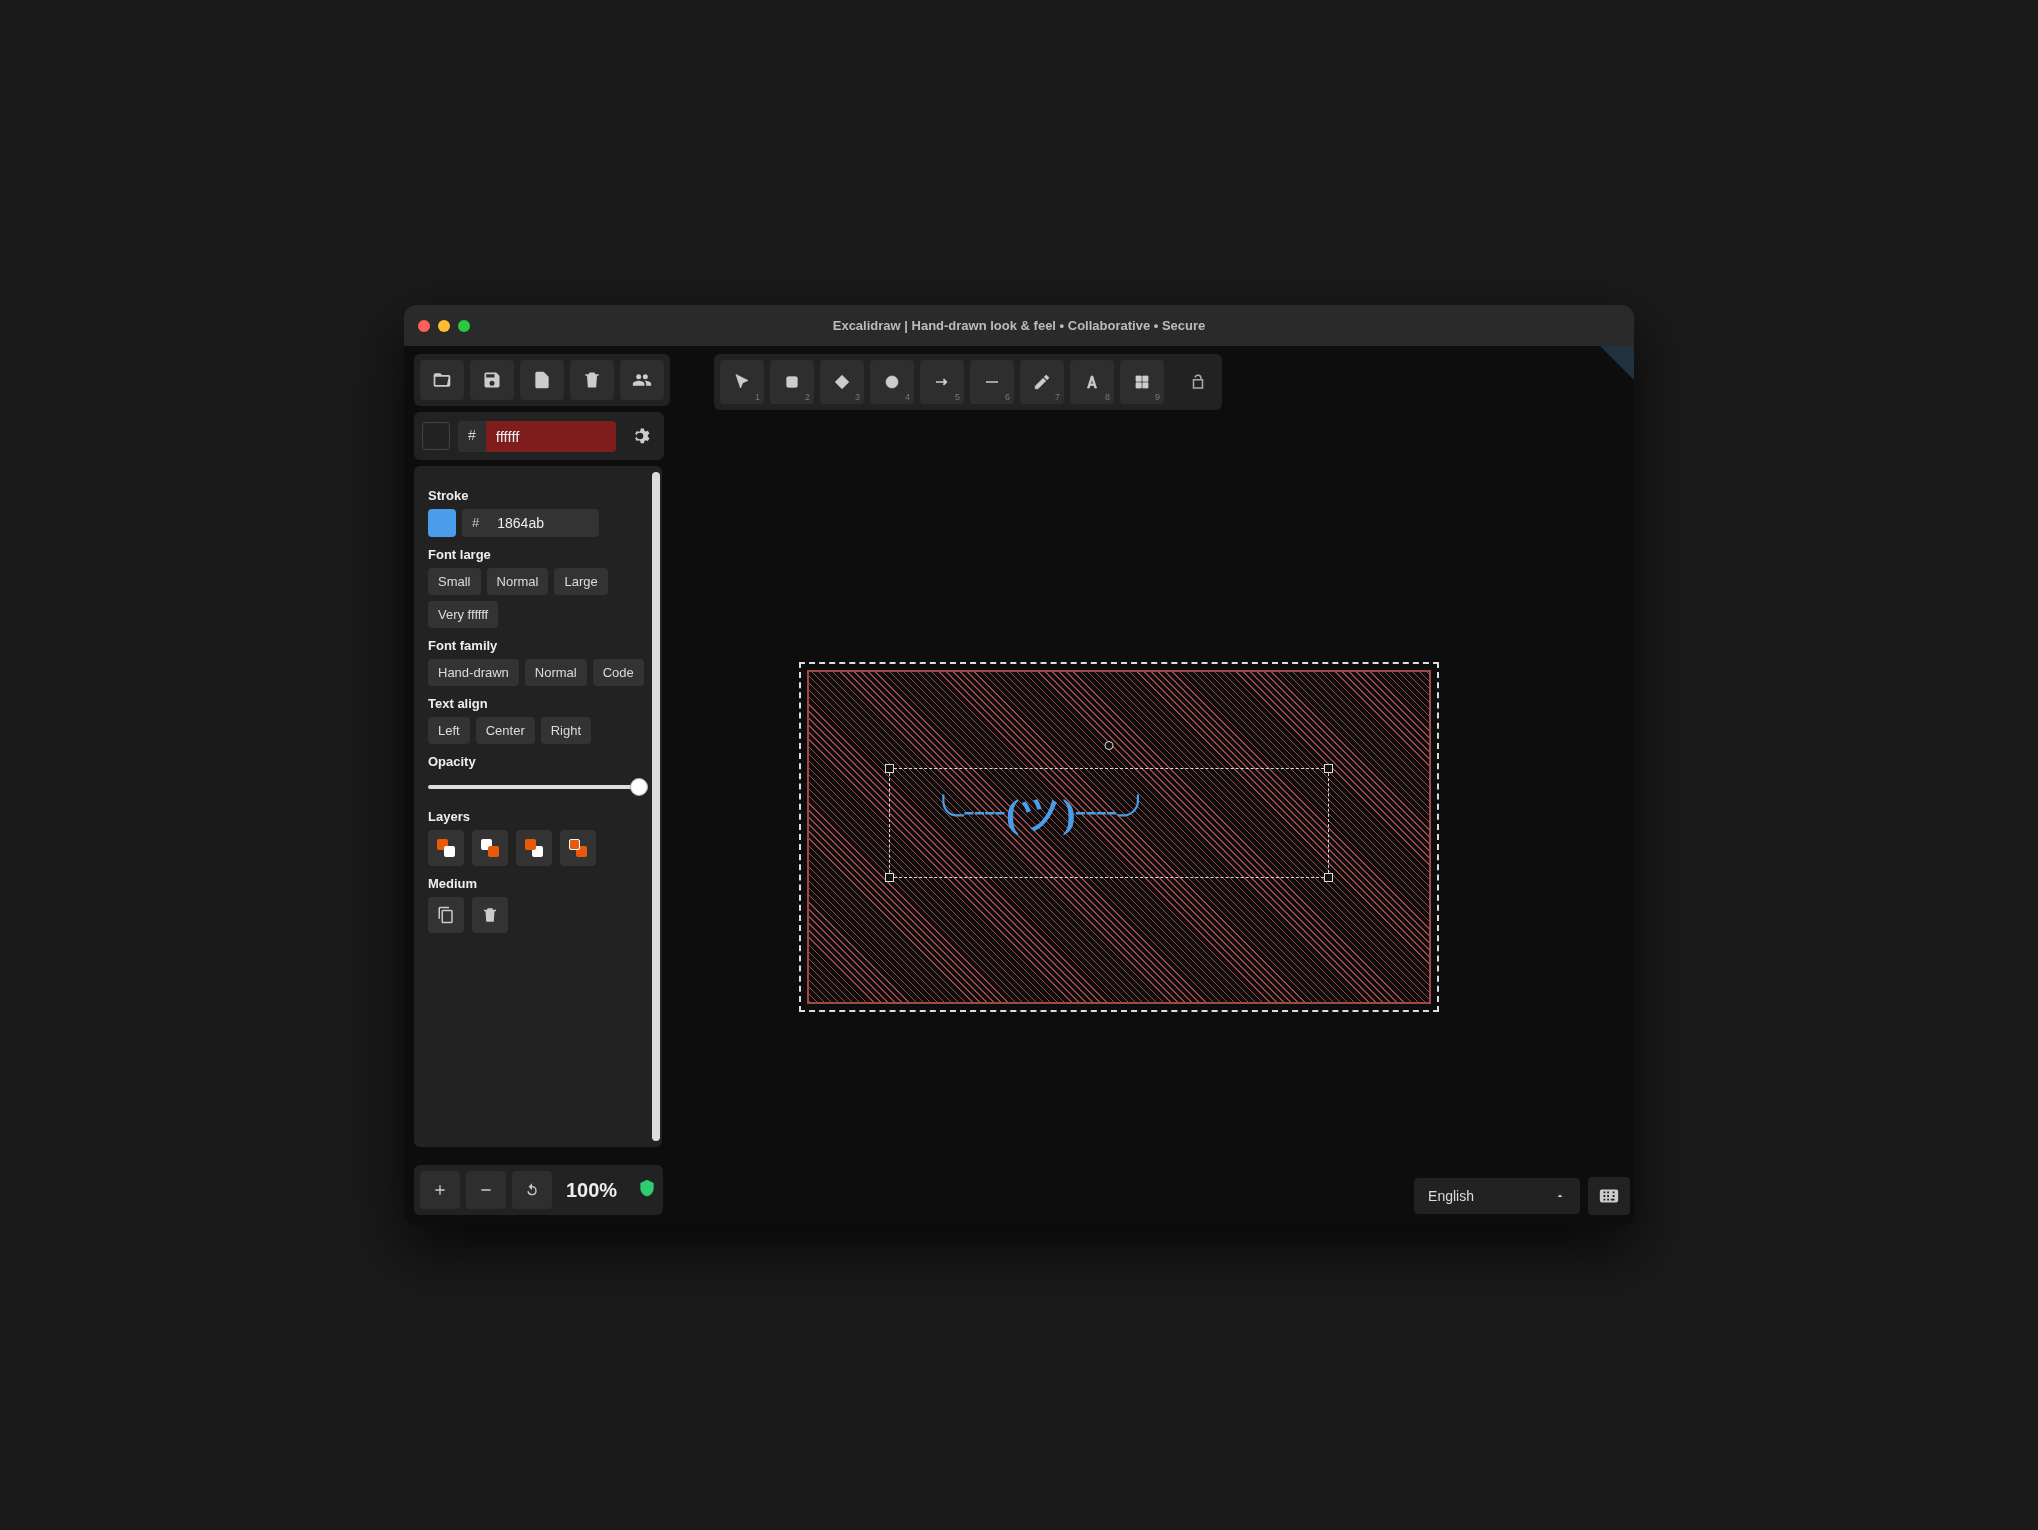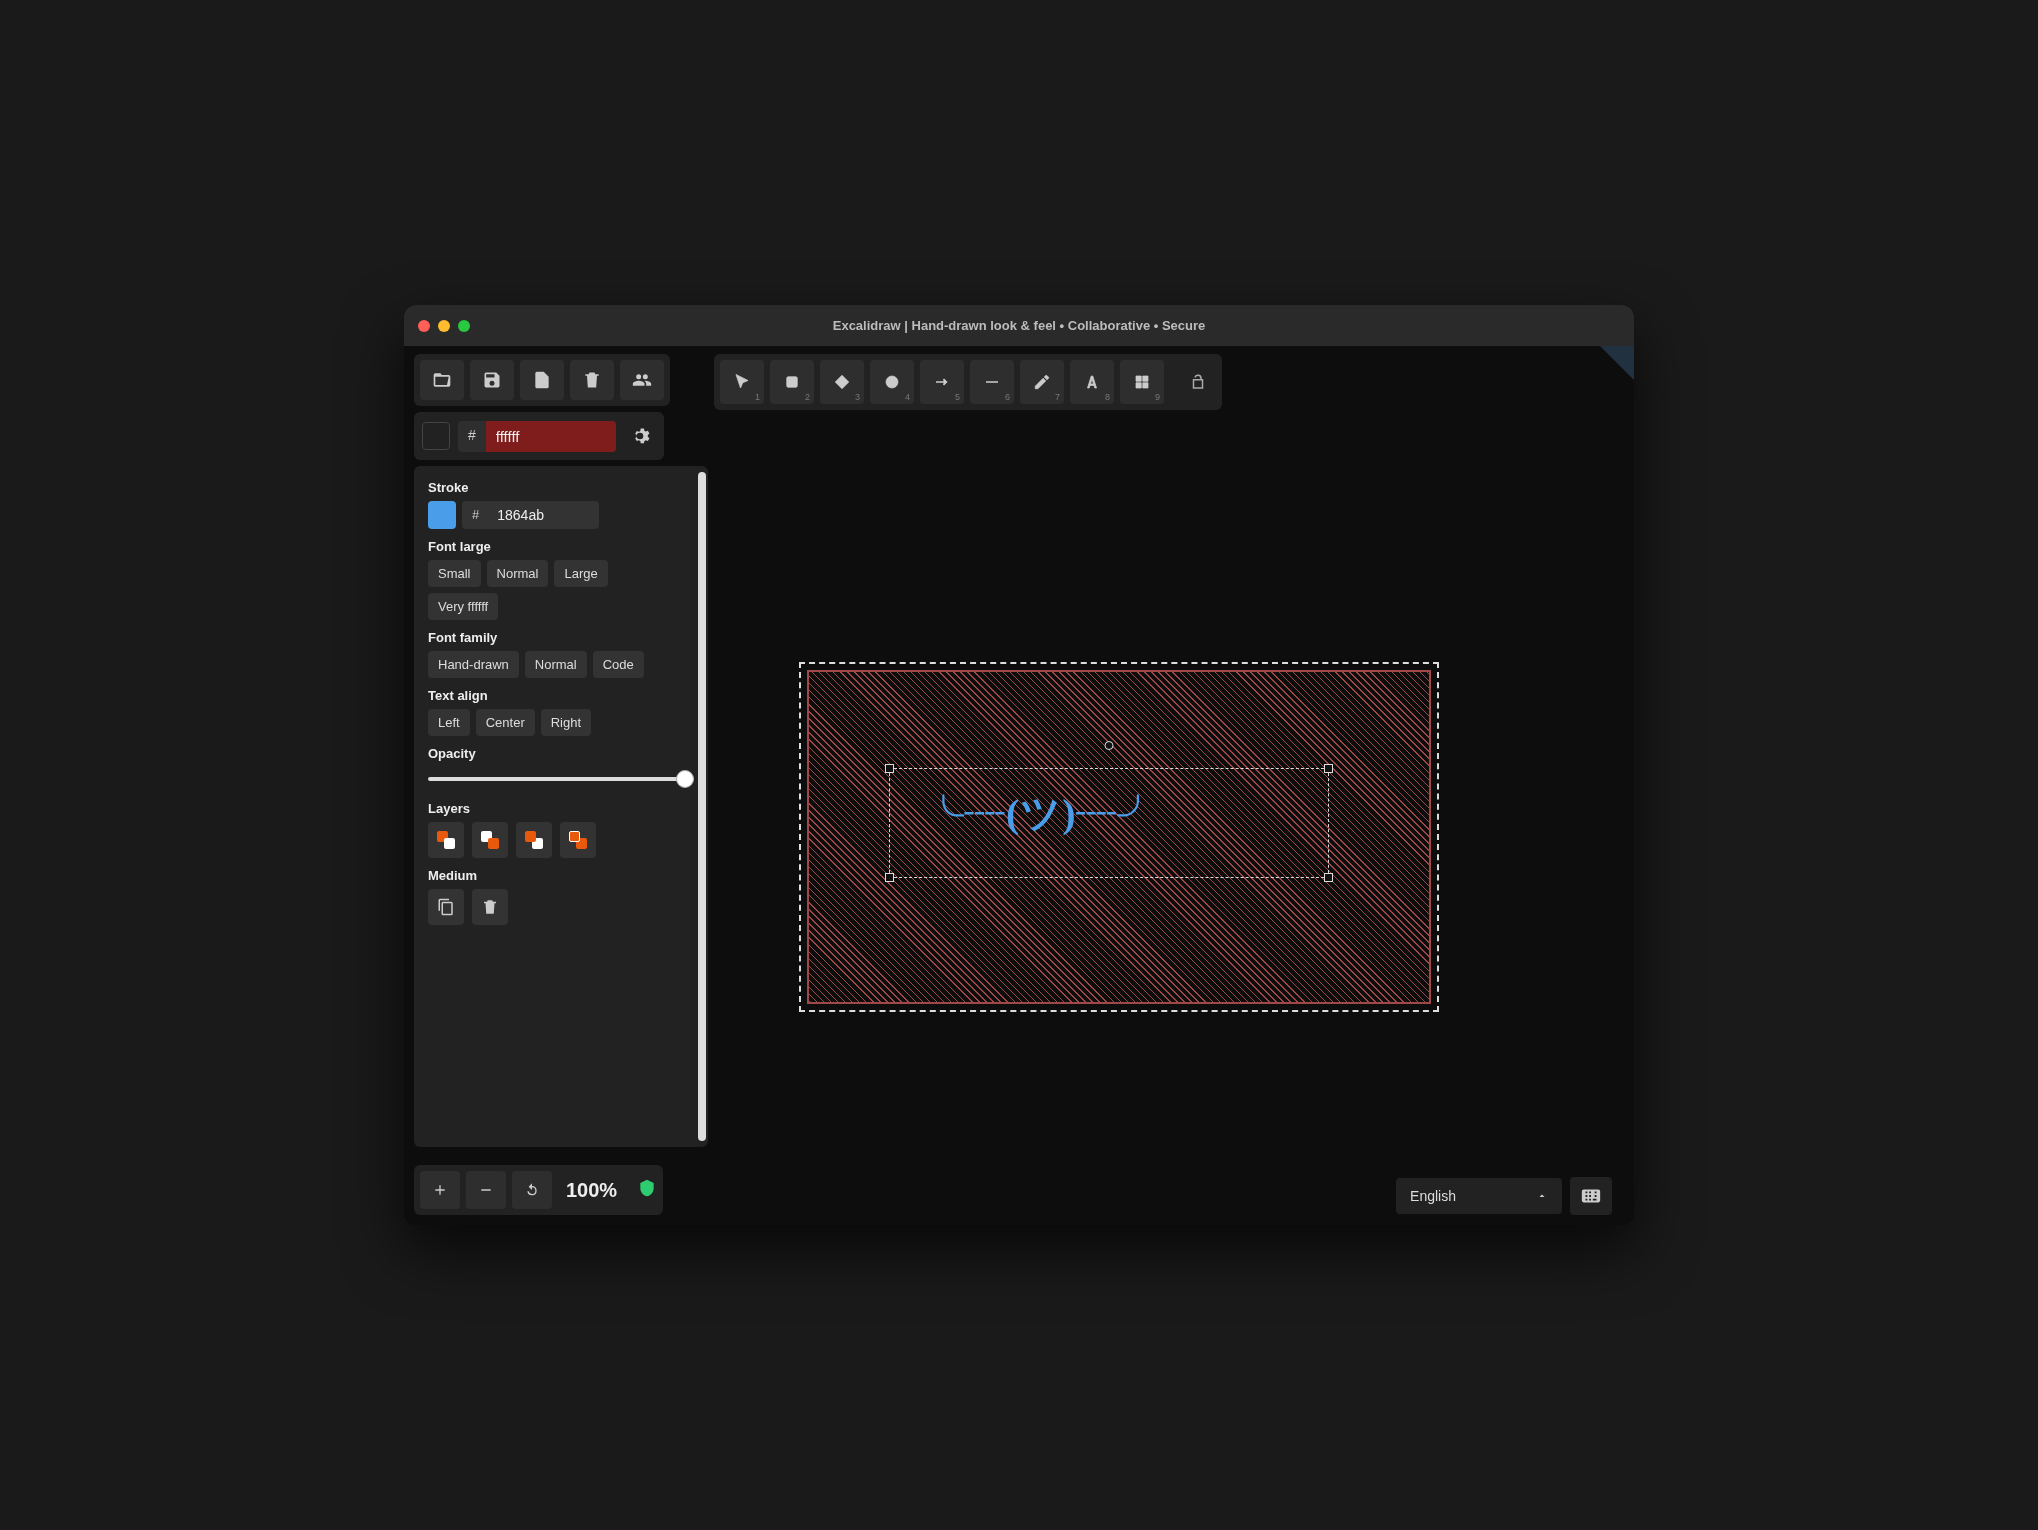--- a/index.html
+++ b/index.html
@@ -108,24 +108,24 @@
     border-radius: 0 4px 4px 0; outline: none;
   }
   .gear-btn {
     width: 32px; height: 32px; display: flex;
     align-items: center; justify-content: center; color: #ccc; cursor: pointer;
   }
 
   
   .sidebar {
     position: absolute; top: 120px; left: 10px; bottom: 78px;
-    width: 294px;
+    width: 248px;
     background: #222;
     border-radius: 6px;
-    padding: 4px 14px;
+    padding: 12px 14px;
     color: #ddd;
     overflow-y: hidden;
   }
   .sidebar-scroll {
     position: absolute; right: 2px; top: 6px; bottom: 6px; width: 8px;
     background: #ddd; border-radius: 4px;
   }
   .section-label {
     font-size: 13px; font-weight: 700; color: #eee; margin-top: 10px; margin-bottom: 6px;
   }
@@ -176,21 +176,21 @@
   .zoom-btn {
     width: 40px; height: 38px; background: #2e2e2e; border-radius: 4px;
     display: flex; align-items: center; justify-content: center;
     color: #ccc; font-size: 20px; cursor: pointer;
   }
   .zoom-pct { color: #eee; font-size: 20px; font-weight: 600; padding: 0 8px; }
   .shield { color: #2ecc71; margin-left: 6px; }
 
   
   .bottom-right {
-    position: absolute; bottom: 10px; right: 22px;
+    position: absolute; bottom: 10px; right: 4px;
     display: flex; gap: 8px; align-items: center;
   }
   .lang-select {
     background: #222; color: #ddd; border-radius: 4px;
     padding: 10px 14px; font-size: 14px; display: flex;
     align-items: center; gap: 80px; cursor: pointer;
   }
   .kbd-btn {
     background: #222; color: #ccc; border-radius: 4px;
     width: 42px; height: 38px; display: flex;

